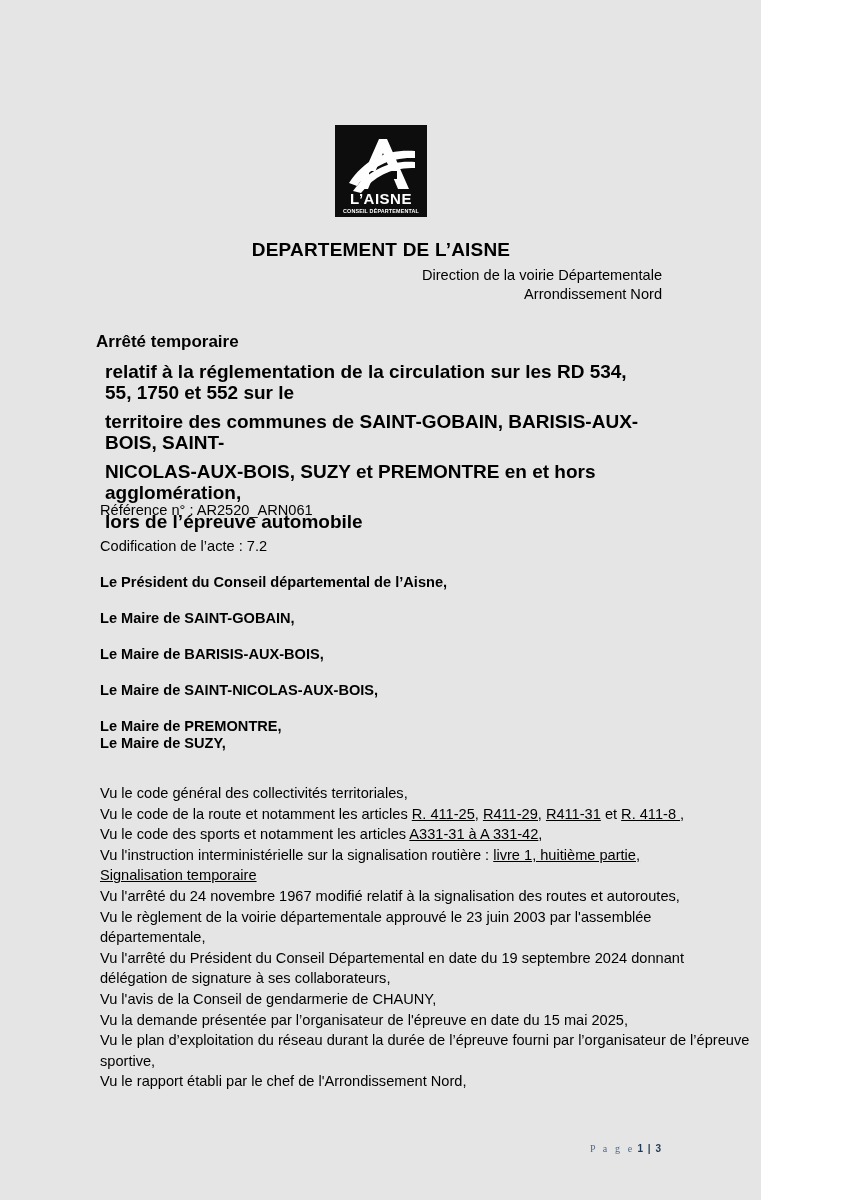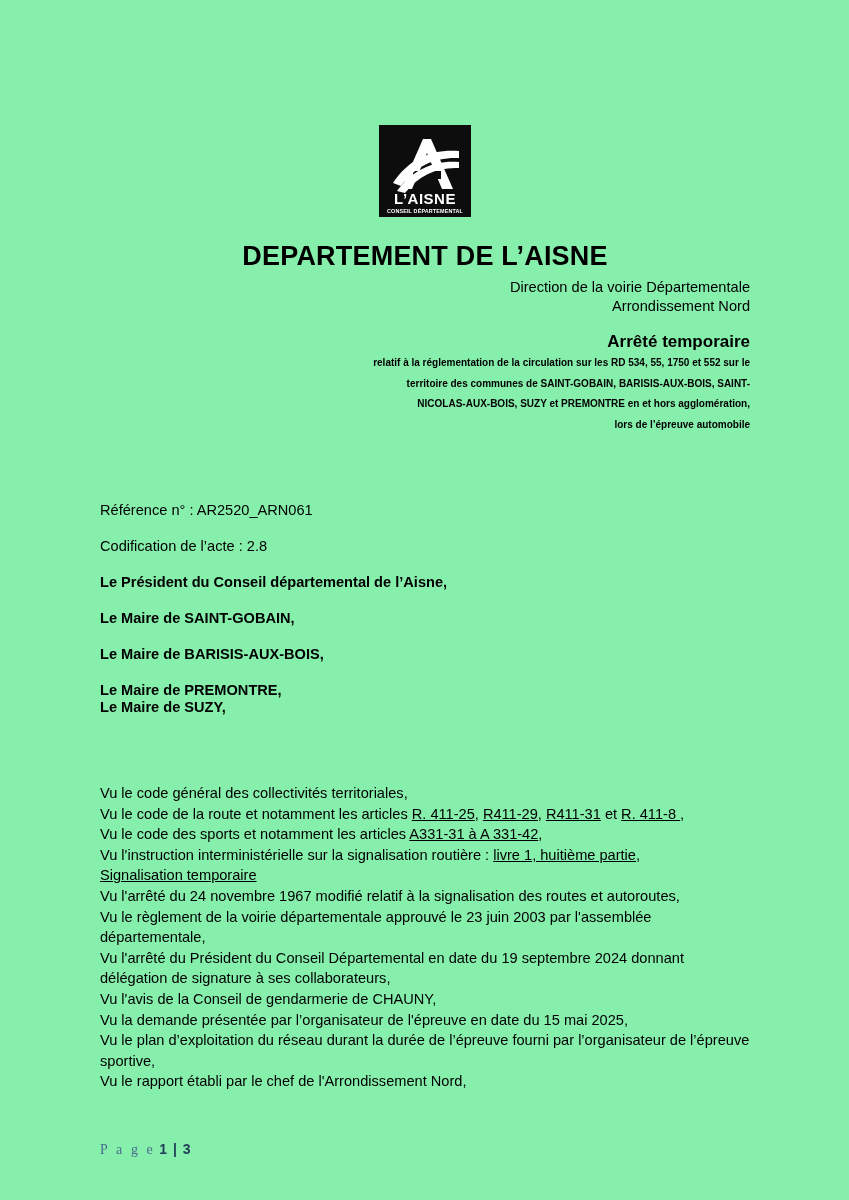--- a/index.html
+++ b/index.html
@@ -7,23 +7,23 @@
     padding: 0;
     background: #ffffff;
   }
   body {
     font-family: "Liberation Sans", sans-serif;
     color: #000000;
     -webkit-font-smoothing: antialiased;
   }
   .page {
     position: relative;
-    width: 849px;
+    width: 761px;
     height: 1200px;
-    background: #86efac;
+    background: #e5e5e5;
     overflow: hidden;
     box-sizing: border-box;
   }
 
   
   .logo-wrap {
     position: absolute;
     left: 0;
     right: 0;
     top: 125px;
@@ -41,53 +41,53 @@
 
   
   .header-block {
     position: absolute;
     left: 100px;
     right: 99px;
     top: 234px;
     text-align: center;
   }
   .dept-title {
-    font-size: 27px;
+    font-size: 19px;
     font-weight: bold;
     letter-spacing: 0.2px;
     line-height: 32px;
-    margin: 6px;
+    margin: 0;
     text-align: center;
   }
   .dept-sub {
     font-size: 14.6px;
     line-height: 19px;
     margin: 0;
     text-align: right;
   }
 
   
   .arrete-block {
     position: absolute;
-    left: 117px;
+    left: 96px;
     right: 99px;
     top: 331px;
-    text-align: right;
+    text-align: left;
   }
   .arrete-title {
     font-size: 17px;
     font-weight: bold;
     line-height: 22px;
     margin: 0;
   }
   .arrete-sub {
-    font-size: 10px;
+    font-size: 19px;
     font-weight: bold;
     line-height: 20.5px;
-    margin: 0;
+    margin: 9px;
   }
 
   
   .meta-block {
     position: absolute;
     left: 100px;
     right: 99px;
     top: 502px;
   }
   .meta-line {
@@ -111,22 +111,22 @@
     margin: 0;
   }
   .u { text-decoration: underline; }
 
   
   .footer {
     position: absolute;
     left: 100px;
     right: 99px;
     top: 1140px;
-    text-align: left;
-    font-size: 14px;
+    text-align: right;
+    font-size: 10px;
     line-height: 18px;
   }
   .footer .pg-word {
     color: #4d6c8c;
     letter-spacing: 2.6px;
     font-family: "Liberation Serif", serif;
   }
   .footer .pg-num {
     color: #1f3b57;
     font-weight: bold;
@@ -164,24 +164,25 @@
   <div class="arrete-block">
     <p class="arrete-title">Arrêté temporaire</p>
     <p class="arrete-sub">relatif à la réglementation de la circulation sur les RD 534, 55, 1750 et 552 sur le</p>
     <p class="arrete-sub">territoire des communes de SAINT-GOBAIN, BARISIS-AUX-BOIS, SAINT-</p>
     <p class="arrete-sub">NICOLAS-AUX-BOIS, SUZY et PREMONTRE en et hors agglomération,</p>
     <p class="arrete-sub">lors de l’épreuve automobile</p>
   </div>
 
   <div class="meta-block">
     <p class="meta-line">Référence n° : AR2520_ARN061</p>
-    <p class="meta-line">Codification de l’acte : 2.8</p>
+    <p class="meta-line">Codification de l’acte : 7.2</p>
     <p class="meta-line bold">Le Président du Conseil départemental de l’Aisne,</p>
     <p class="meta-line bold">Le Maire de SAINT-GOBAIN,</p>
     <p class="meta-line bold">Le Maire de BARISIS-AUX-BOIS,</p>
+    <p class="meta-line bold">Le Maire de SAINT-NICOLAS-AUX-BOIS,</p>
     <p class="meta-line bold tight-last">Le Maire de PREMONTRE,</p>
     <p class="meta-line bold">Le Maire de SUZY,</p>
   </div>
 
   <div class="vu-block">
     <p>Vu le code général des collectivités territoriales,</p>
 
     <p><span>Vu le code de la route et notamment les articles </span><span class="u"> R. 411-25</span><span>, </span><span class="u">R411-29,</span><span> </span><span class="u">R411-31</span><span> et </span><span class="u">R. 411-8 </span><span>,</span></p>
 
     <p><span>Vu le code des sports et notamment les articles </span><span class="u"> A331-31   à  A 331-42</span><span>,</span></p>

